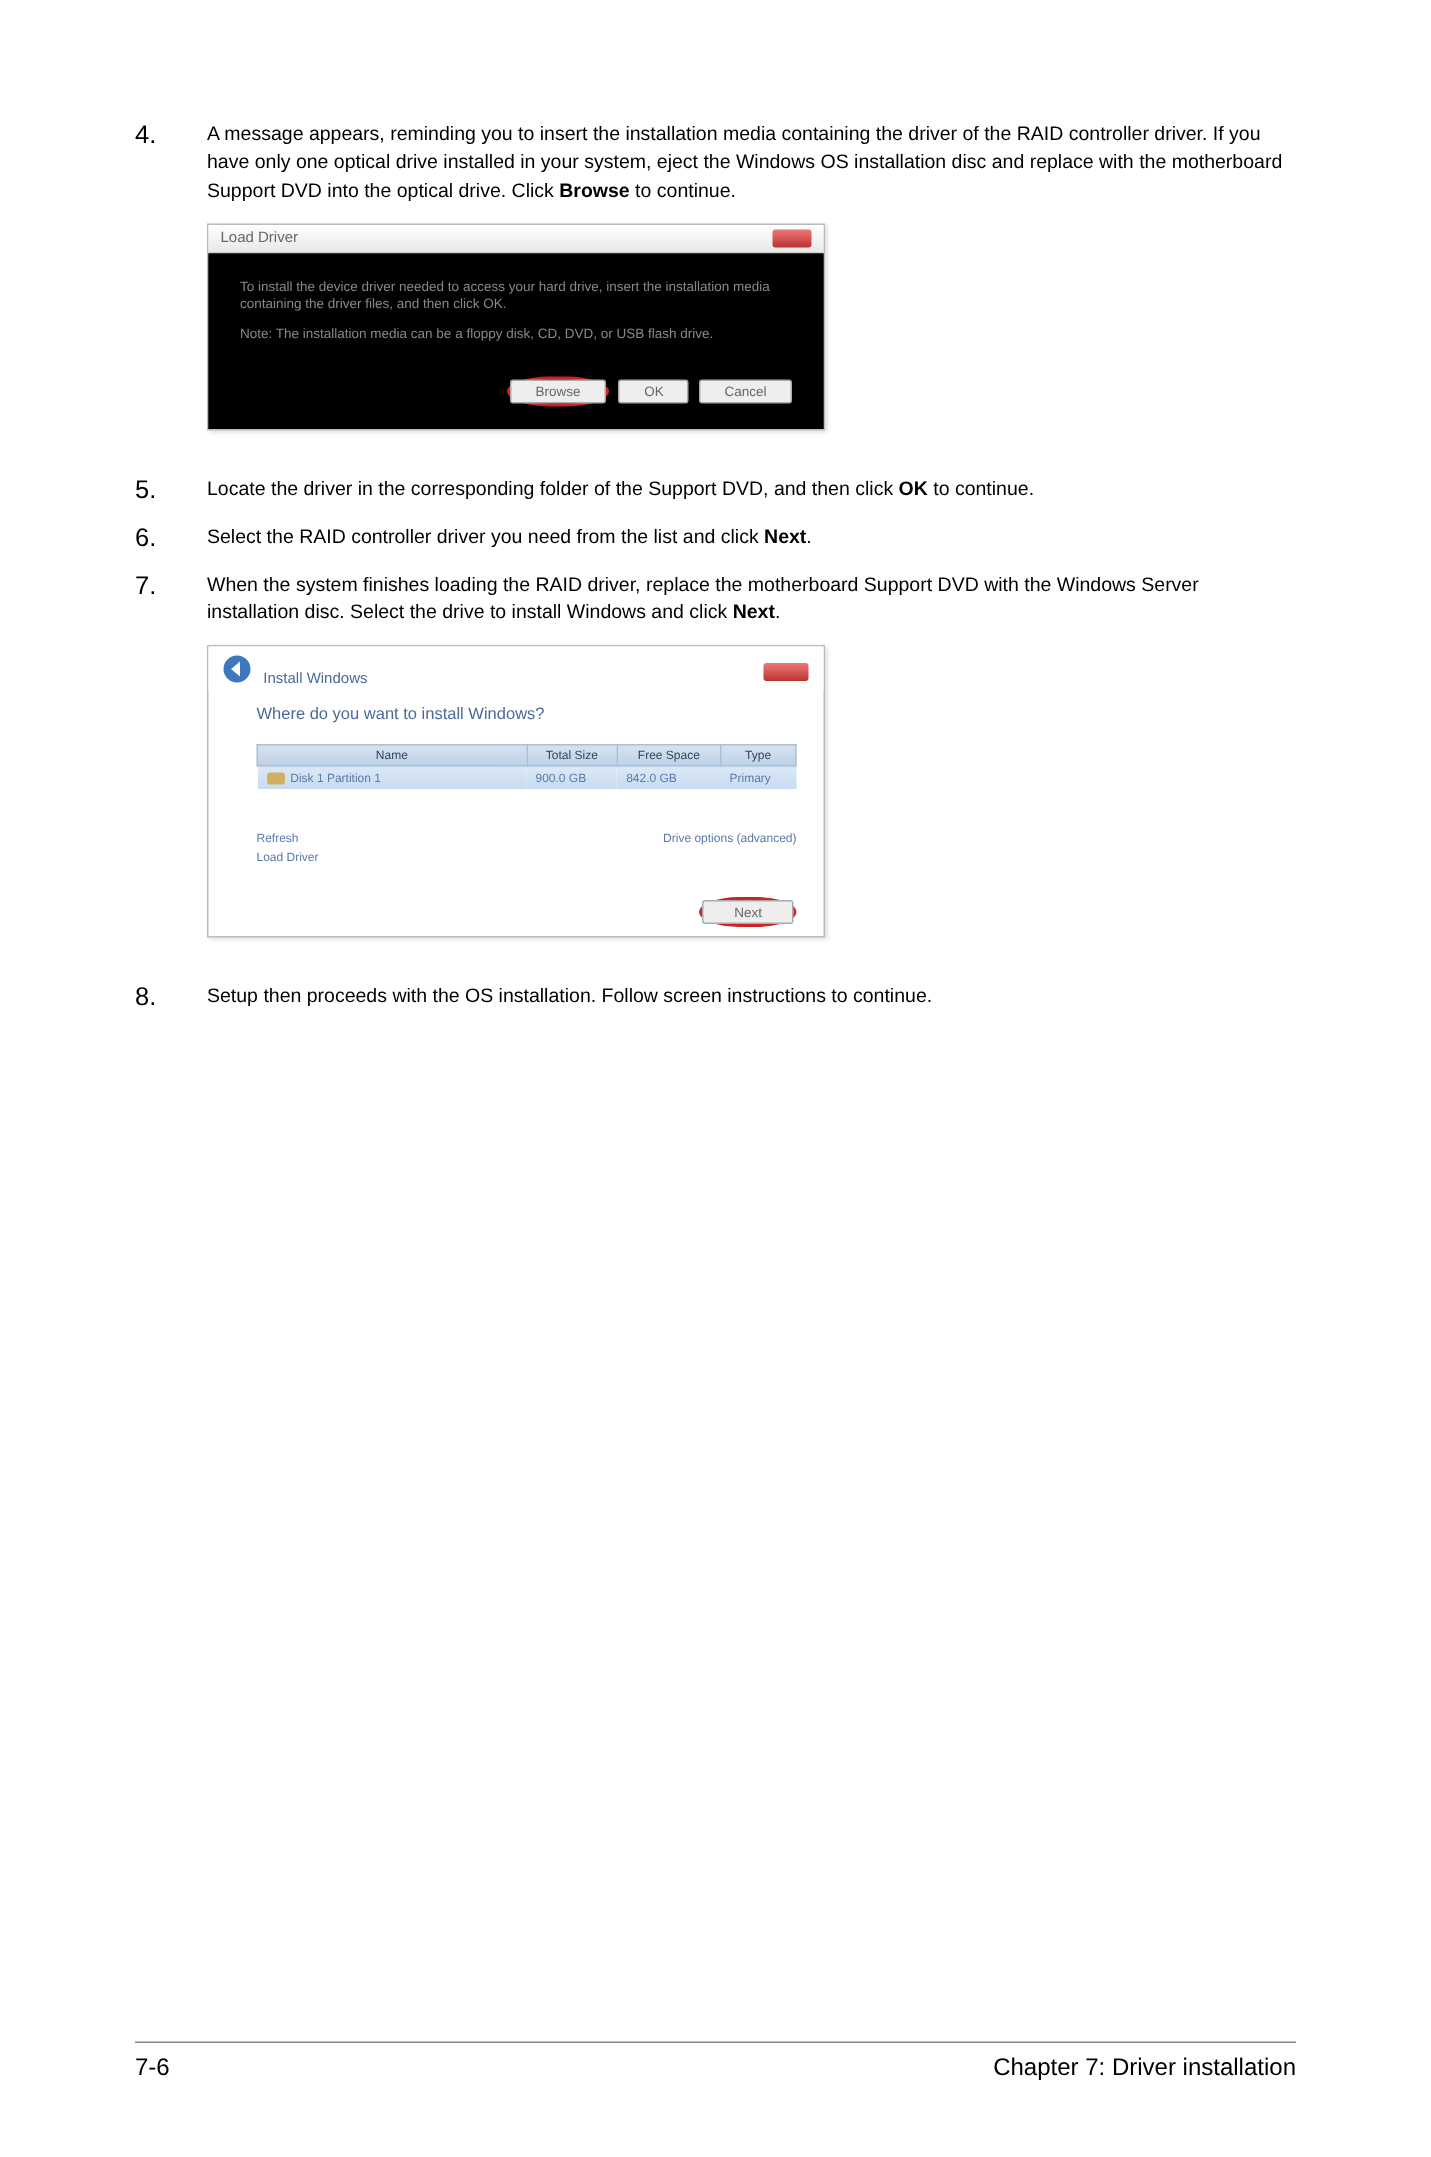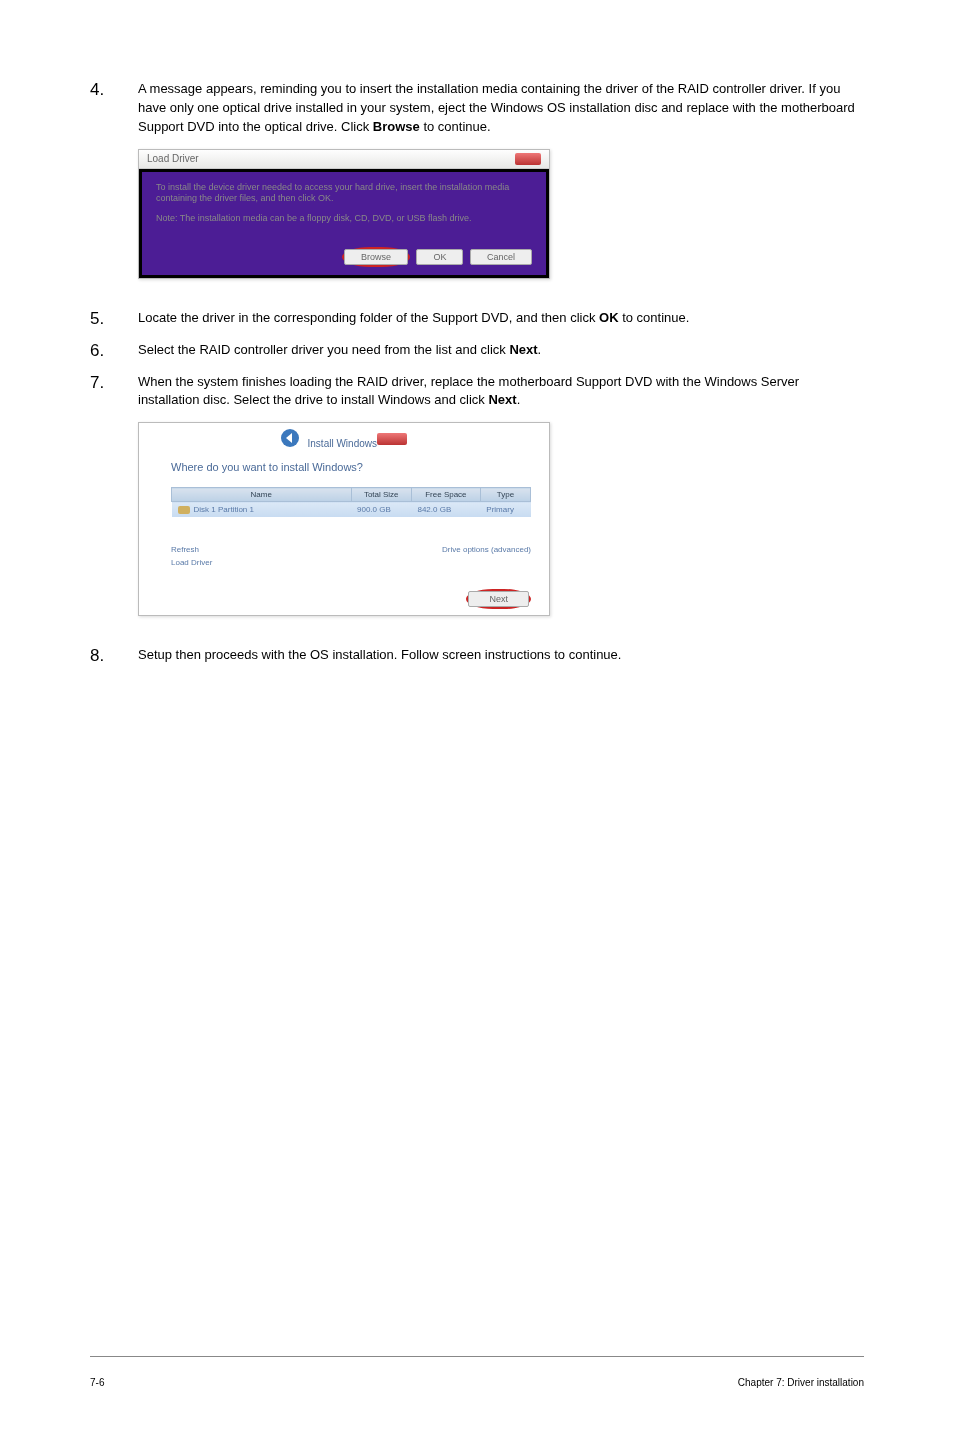--- a/index.html
+++ b/index.html
@@ -48,22 +48,22 @@
     display:flex;
     justify-content: space-between;
     align-items:center;
   }
   .ss1-close {
     width: 26px; height: 12px; background: linear-gradient(#e77,#b33);
     border-radius: 2px;
   }
   .ss1-body {
     padding: 10px 14px 8px 14px;
-    background: #4c1d95;
-    border: 3px solid #000000;
+    background: #000000;
+    border: 7px solid #000000;
   }
   .ss1-body p { margin: 0 0 8px 0; line-height: 1.3; }
   .ss1-buttons {
     text-align: right;
     margin-top: 22px;
   }
   .ss1-btn {
     display: inline-block;
     font-size: 9px;
     color: #666;
@@ -87,21 +87,21 @@
     border: 1px solid #bbb;
     background: #fff;
     font-size: 9px;
     color: #5a7aa8;
     box-shadow: 1px 1px 3px rgba(0,0,0,0.15);
   }
   .ss2-title {
     background: #fff;
     padding: 6px 10px 2px 10px;
     display:flex;
-    justify-content: center;
+    justify-content: space-between;
     align-items: center;
   }
   .ss2-back {
     width: 18px; height: 18px; border-radius: 50%;
     background: #3b78bd; display:inline-block;
     position: relative; margin-right: 6px;
   }
   .ss2-back::after{
     content:""; position:absolute; left:5px; top:4px;
     border-right: 6px solid #fff; border-top:5px solid transparent; border-bottom:5px solid transparent;
@@ -134,22 +134,22 @@
     margin-top: 22px;
   }
   .ss2-next .red-oval .ss1-btn { padding: 2px 20px; }
 
   .footer {
     position: absolute;
     bottom: 50px;
     left: 90px;
     right: 90px;
     border-top: 1px solid #888;
-    padding-top: 20px;
-    font-size: 10px;
+    padding-top: 8px;
+    font-size: 16px;
     display: flex;
     justify-content: space-between;
     color: #000;
   }
 </style>
 </head>
 <body>
 
 <div class="page">
 

